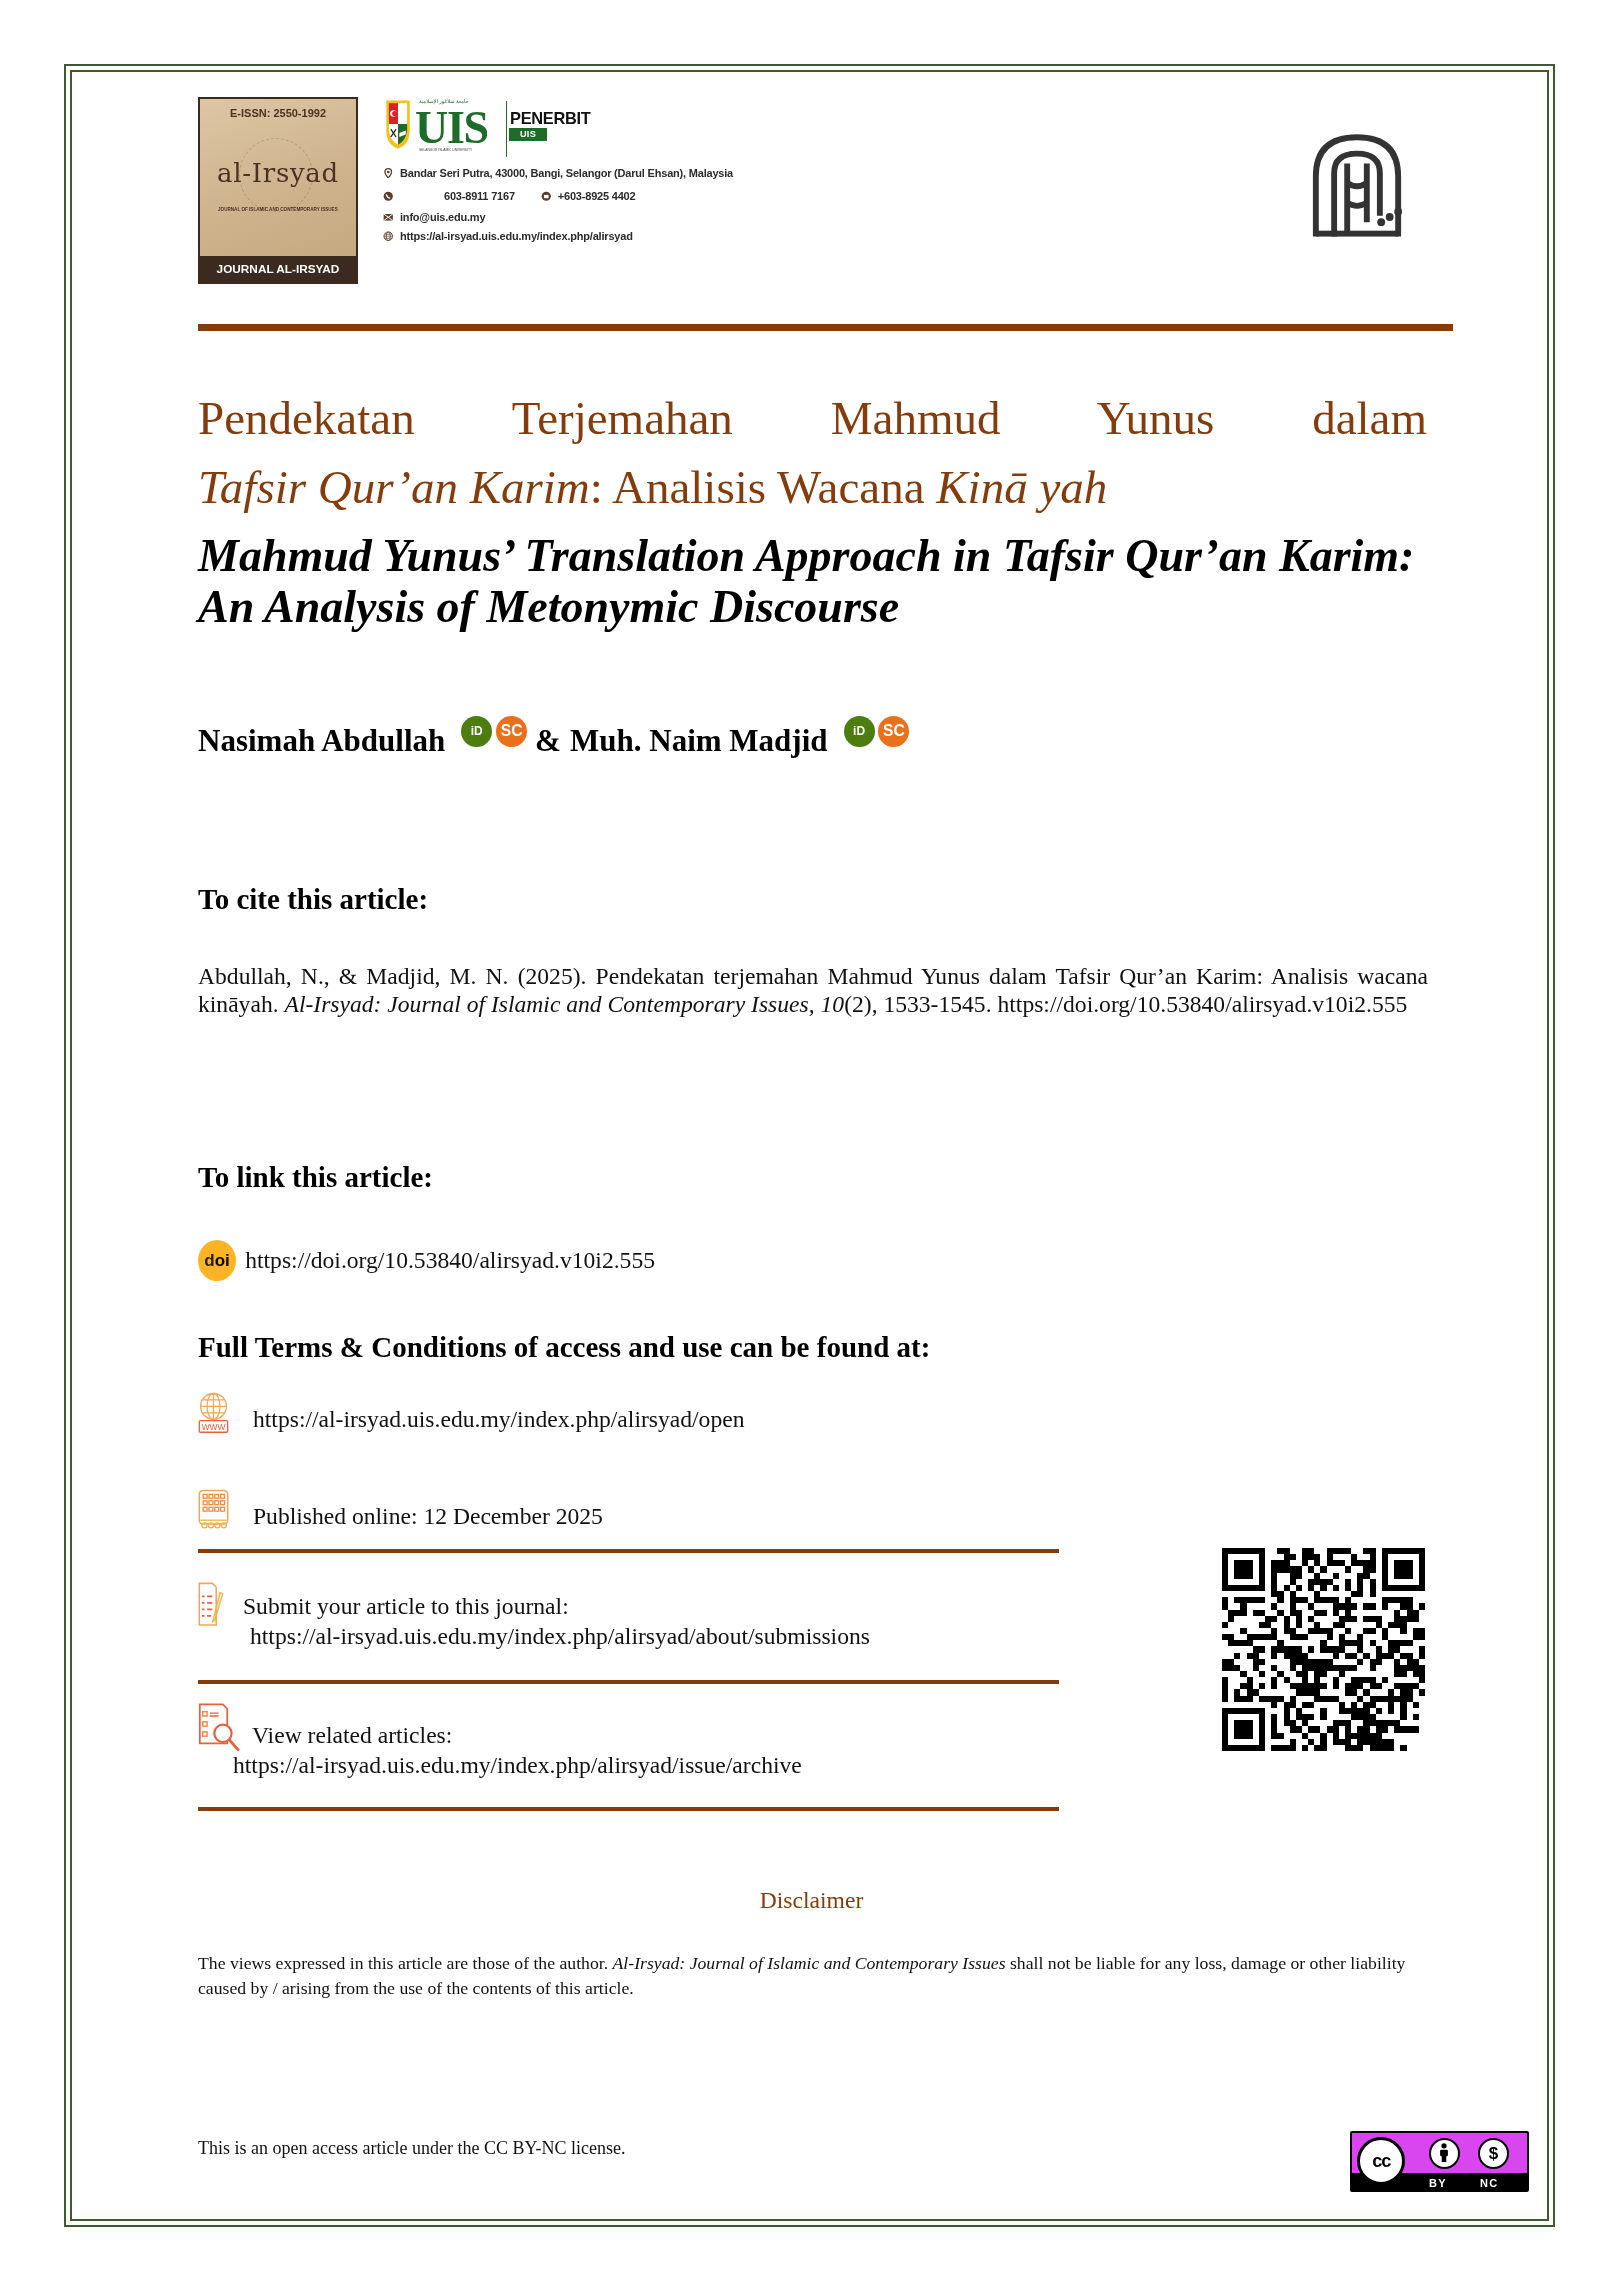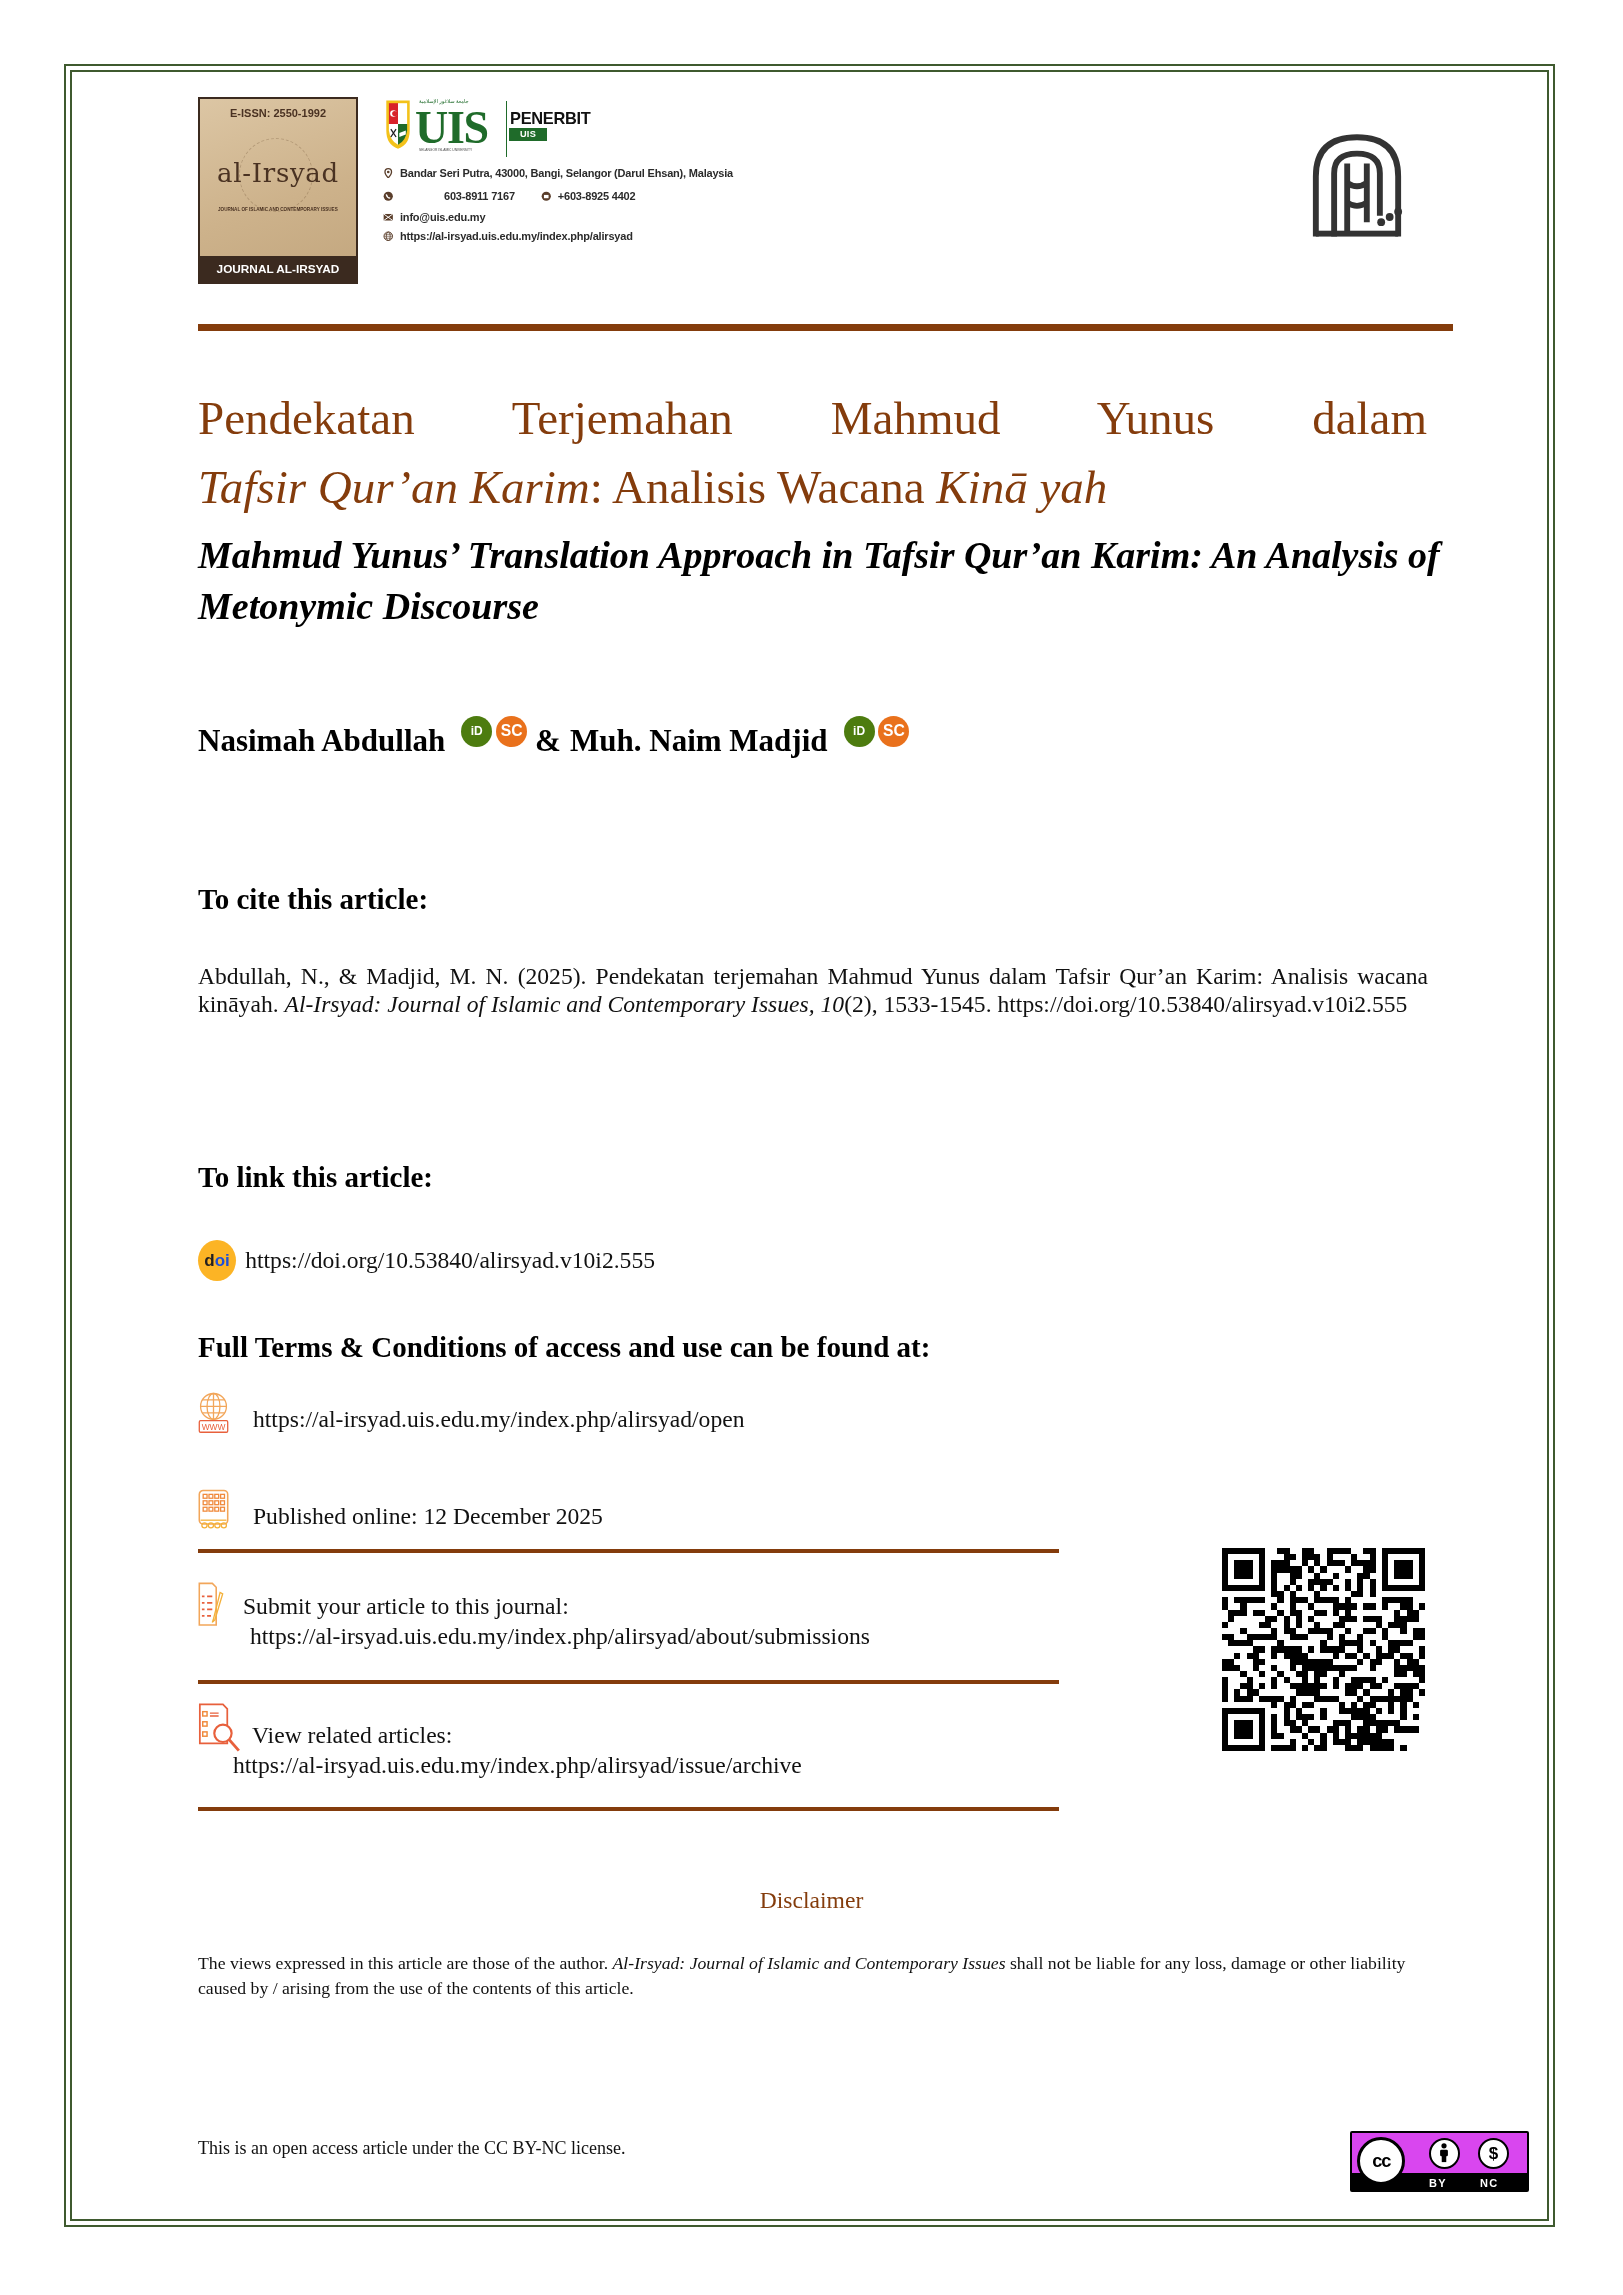--- a/index.html
+++ b/index.html
@@ -50,21 +50,21 @@
   .uis-emblem { left: 1308px; top: 124px; width: 98px; height: 118px; }
 
   
   .rule-top { left: 198px; top: 324px; width: 1255px; height: 6.5px; background: #843c0c; }
 
   
   .title-ms { left: 198px; top: 360px; width: 1229px; font-size: 47px; line-height: 69px;
               color: #843c0c; text-align: justify; text-align-last: left; }
   .title-ms .line1 { display: block; text-align: justify; text-align-last: justify; margin-top: 24px; }
   .title-ms i { font-style: italic; }
-  .title-en { left: 198px; top: 530px; width: 1243px; font-size: 38px; line-height: 51px;
+  .title-en { left: 198px; top: 530px; width: 1243px; font-size: 46px; line-height: 51px;
               font-style: italic; font-weight: bold; color: #000; }
 
   .authors { left: 198px; top: 723px; font-size: 31px; font-weight: bold; color: #000;
              display: flex; align-items: center; white-space: nowrap; }
   .orcid { display: inline-flex; width: 31px; height: 31px; border-radius: 50%; background: #4d7c0f;
            color: #fff; font-family: "Liberation Sans", sans-serif; font-size: 12px; align-items: center;
            justify-content: center; margin-left: 16px; margin-top: -19.6px; }
   .scopus { display: inline-flex; width: 31px; height: 31px; border-radius: 50%; background: #e9711c;
             color: #fff; font-family: "Liberation Sans", sans-serif; font-size: 15.7px; font-weight: bold;
             align-items: center; justify-content: center; margin-left: 3.9px; margin-top: -19.6px; margin-right: 7.9px; }
@@ -72,21 +72,21 @@
   .section-h { left: 198px; font-size: 29px; font-weight: bold; color: #000; }
 
   .citation { left: 198px; top: 962px; width: 1230px; font-size: 23.6px; line-height: 28px;
               text-align: justify; color: #111; }
   .citation i { font-style: italic; }
 
   .doi-row { left: 198px; top: 1240px; display: flex; align-items: center; font-size: 23.6px; }
   .doi-icon { width: 38px; height: 41px; border-radius: 50%; background: #fcb425; display: inline-flex;
               align-items: center; justify-content: center; margin-right: 9.2px;
               font-family: "Liberation Sans", sans-serif; font-weight: bold; font-size: 17px; }
-  .doi-icon .d { color: #231f20; } .doi-icon .oi { color: #1d4ed8; }
+  .doi-icon .d { color: #231f20; } .doi-icon .oi { color: #000000; }
 
   .link-text { font-size: 23.6px; color: #111; }
 
   .row-icon { width: 47px; height: 47px; }
 
   .rule-brown { left: 198px; width: 861px; height: 3.9px; background: #843c0c; }
 
   .qr { left: 1222px; top: 1548px; width: 203px; height: 203px; }
 
   .disclaimer-h { left: 0; width: 1623px; text-align: center; top: 1887px; font-size: 23.6px;

